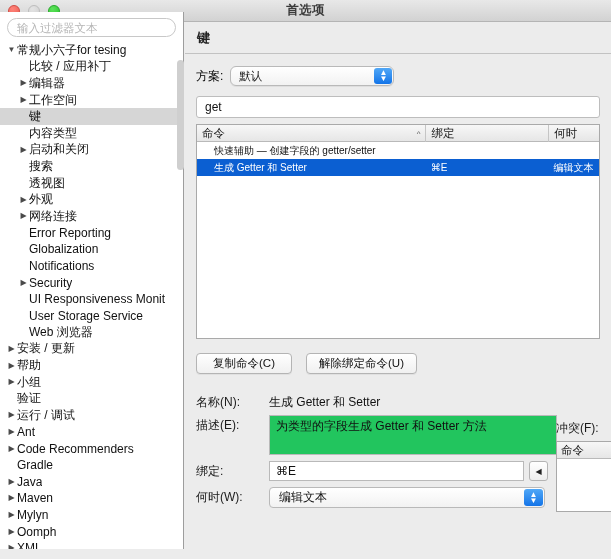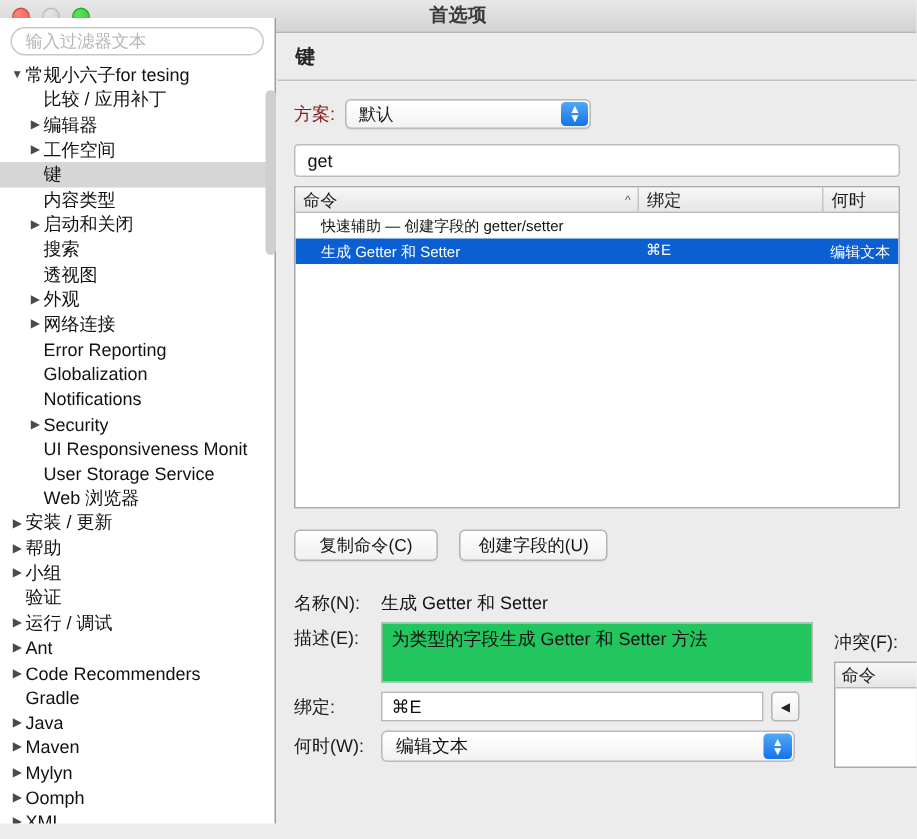--- a/index.html
+++ b/index.html
@@ -72,21 +72,21 @@
   }
   .vscroll {
     position: absolute; left: 177px; top: 60px; width: 7px; height: 110px;
     border-radius: 4px; background: #cfcfcf;
   }
 
   .row-scheme {
     display: flex; align-items: center; gap: 7px;
     padding: 12px 0 0 11px;
   }
-  .lbl { font-size: 12px; color: #7f1d1d; }
+  .lbl { font-size: 12px; color: #000000; }
   .popup {
     position: relative; height: 20px; border: 1px solid #b9b9b9; border-radius: 4px;
     background: linear-gradient(to bottom, #ffffff, #f2f2f2);
     display: flex; align-items: center; padding: 0 24px 0 8px;
     font-size: 11.5px; color: #1a1a1a;
     box-shadow: 0 1px 0 rgba(0,0,0,.06);
   }
   .popup .arrows {
     position: absolute; right: 1px; top: 1px; width: 18px; height: 16px;
     background: linear-gradient(to bottom, #51a8f7, #1374e8);
@@ -132,21 +132,21 @@
     border: 1px solid #b4b4b4; border-radius: 4px;
     background: linear-gradient(to bottom, #ffffff, #f0f0f0);
     font-size: 11.5px; color: #121212;
     display: flex; align-items: center; justify-content: center;
     box-shadow: 0 1px 0 rgba(0,0,0,.05);
     font-family: "Liberation Sans", "DejaVu Sans", sans-serif;
   }
 
   
   .form { position: relative; padding: 18px 0 0 11px; }
-  .frow { display: flex; align-items: flex-start; margin-bottom: 4px; }
+  .frow { display: flex; align-items: flex-start; margin-bottom: 4px; gap: 15px; }
   .flabel { width: 58px; font-size: 12px; color: #1a1a1a; padding-top: 2px; }
   .fval { font-size: 12px; color: #111; padding-top: 2px; }
   .textarea {
     width: 288px; height: 40px;
     border: 1px solid #b9b9b9; background: #22c55e;
     font-size: 12px; color: #111; padding: 3px 6px; line-height: 15px;
   }
   .bindrow { display: flex; align-items: center; gap: 5px; }
   .bindinput {
     width: 255px; height: 20px; border: 1px solid #b9b9b9; background: #fff;
@@ -333,21 +333,21 @@
   </div>
 
   <div class="vscroll"></div>
 
   <div class="main">
 
     <div class="panel-head">键</div>
 
     <div class="row-scheme">
       <span class="lbl">方案:</span>
-      <div class="popup" style="width:164px;">
+      <div class="popup" style="width:164px;border-radius:6px;">
         <span>默认</span>
         <span class="arrows">
           <span>▲</span>
             <span>▼</span>
         </span>
       </div>
     </div>
 
     <div class="searchbox">
       <span>get</span>
@@ -375,21 +375,21 @@
           <div class="trow selected">
             <div class="td c0" style="width: 240px;">生成 Getter 和 Setter</div>
             <div class="td" style="width: 129px;">⌘E</div>
             <div class="td" style="width: 53px;">编辑文本</div>
           </div>
         </div>
     </div>
 
     <div class="btn-row" id="btnrow">
         <div class="btn">复制命令(C)</div>
-        <div class="btn">创建字段的(U)</div>
+        <div class="btn">解除绑定命令(U)</div>
       </div>
 
     <div class="form">
       <div class="frow">
         <div class="flabel">名称(N):</div>
         <div class="fval">生成 Getter 和 Setter</div>
       </div>
       <div class="frow">
         <div class="flabel">描述(E):</div>
         <div class="textarea">为类型的字段生成 Getter 和 Setter 方法</div>

